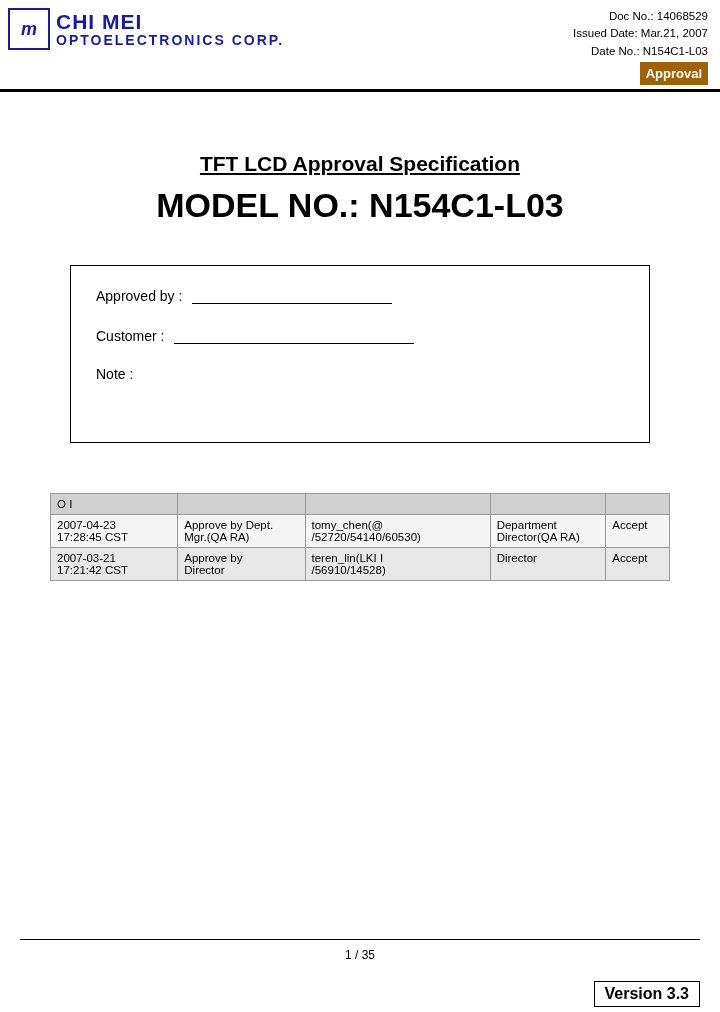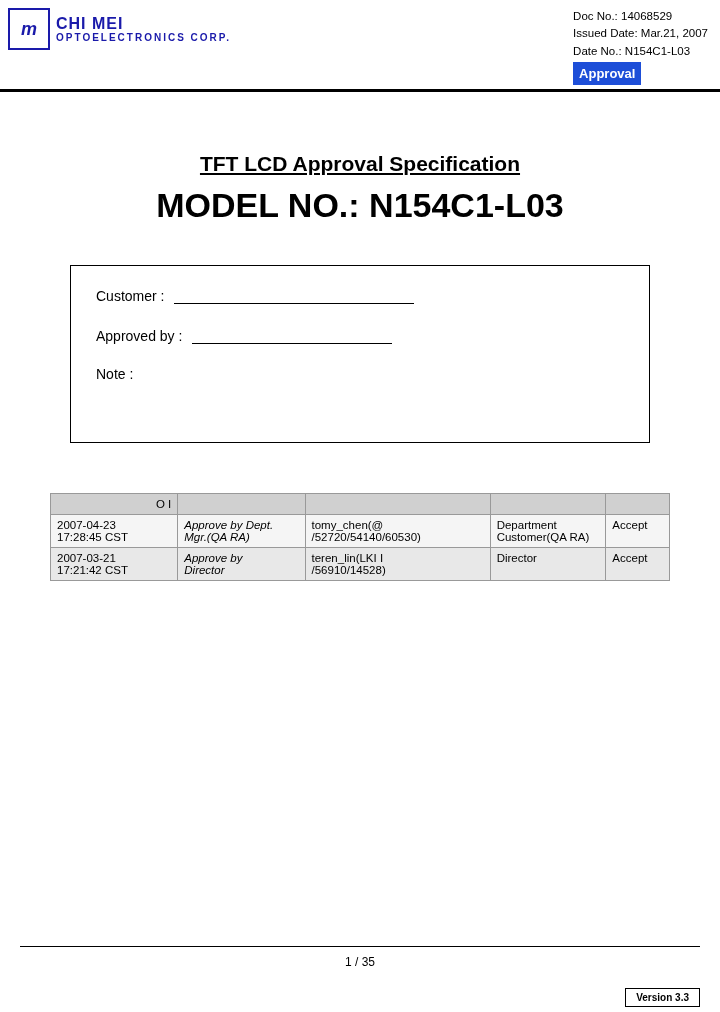--- a/index.html
+++ b/index.html
@@ -37,39 +37,40 @@
       font-weight: bold;
       font-size: 18px;
       color: #1a1aaa;
       font-style: italic;
     }
     .logo-text {
       display: flex;
       flex-direction: column;
     }
     .logo-chimei {
-      font-size: 16px;
+      font-size: 21px;
       font-weight: 900;
       color: #1a1aaa;
       letter-spacing: 1px;
       line-height: 1;
     }
     .logo-sub {
-      font-size: 10px;
+      font-size: 14px;
       color: #1a1aaa;
       letter-spacing: 2px;
       font-weight: bold;
     }
     .header-right {
+      text-align: right;
       font-size: 11.5px;
       line-height: 1.5;
       margin-left: 23px;
     }
     .approval-badge {
-      background: #1d4ed8;
+      background: #a16207;
       color: #fff;
       font-weight: bold;
       font-size: 13px;
       padding: 2px 6px;
       display: inline-block;
       margin-top: 2px;
     }
 
     
     .main-content {
@@ -140,30 +141,30 @@
     .approval-table td {
       border: 1px solid #999;
       padding: 4px 6px;
       vertical-align: top;
     }
     .approval-table thead tr {
       background: #d0d0d0;
     }
     .approval-table thead th {
       font-weight: normal;
-      text-align: right;
+      text-align: left;
     }
     .approval-table tbody tr:nth-child(odd) {
       background: #f5f5f5;
     }
     .approval-table tbody tr:nth-child(even) {
       background: #e8e8e8;
     }
     .col-date { width: 110px; }
-    .col-action { width: 110px; font-style: italic; }
+    .col-action { width: 110px; }
     .col-user { width: 160px; }
     .col-role { width: 100px; }
     .col-status { width: 55px; }
 
     
     .footer {
       position: absolute;
       bottom: 0;
       left: 0;
       right: 0;
@@ -174,21 +175,21 @@
       border-top: 1.5px solid #000;
       font-size: 12px;
       margin: 8px 10px;
     }
     .version-badge {
       text-align: right;
       padding: 3px 10px;
       border: 1px solid #000;
       display: inline-block;
       font-weight: bold;
-      font-size: 10px;
+      font-size: 16px;
       float: right;
       margin-right: 10px;
       margin-bottom: 5px;
     }
   </style>
 </head>
 <body>
 
 <div class="header">
   <div class="logo-area">
@@ -224,26 +225,26 @@
   <div class="doc-title">
     <span class="doc-title-text">TFT LCD Approval Specification</span>
   </div>
 
   <div class="model-number">
     <span class="model-number-text">MODEL NO.: N154C1-L03</span>
   </div>
 
   <div class="info-box">
     <div class="info-row">
+      <span class="info-label">Approved by :</span>
+      <div class="info-line info-line-short"></div>
+    </div>
+    <div class="info-row">
       <span class="info-label">Customer :</span>
       <div class="info-line"></div>
-    </div>
-    <div class="info-row">
-      <span class="info-label">Approved by :</span>
-      <div class="info-line info-line-short"></div>
     </div>
     <div class="note-row">
       <span class="info-label">Note :</span>
     </div>
   </div>
 
   <div class="approval-table-section">
     <table class="approval-table">
       <thead>
         <tr>
@@ -256,21 +257,21 @@
       </thead>
       <tbody id="approval-tbody">
       <tr>
             <td class="col-date" style="white-space: pre-line;">2007-04-23
 17:28:45 CST</td>
             <td class="col-action" style="white-space: pre-line;">Approve by Dept.
 Mgr.(QA RA)</td>
             <td class="col-user" style="white-space: pre-line;">tomy_chen(@
 /52720/54140/60530)</td>
             <td class="col-role" style="white-space: pre-line;">Department
-Customer(QA RA)</td>
+Director(QA RA)</td>
             <td class="col-status" style="white-space: pre-line;">Accept</td>
           </tr>
           <tr>
             <td class="col-date" style="white-space: pre-line;">2007-03-21
 17:21:42 CST</td>
             <td class="col-action" style="white-space: pre-line; margin-left: 18px;">Approve by
 Director</td>
             <td class="col-user" style="white-space: pre-line;">teren_lin(LKI I
 /56910/14528)</td>
             <td class="col-role" style="white-space: pre-line;">Director</td>

